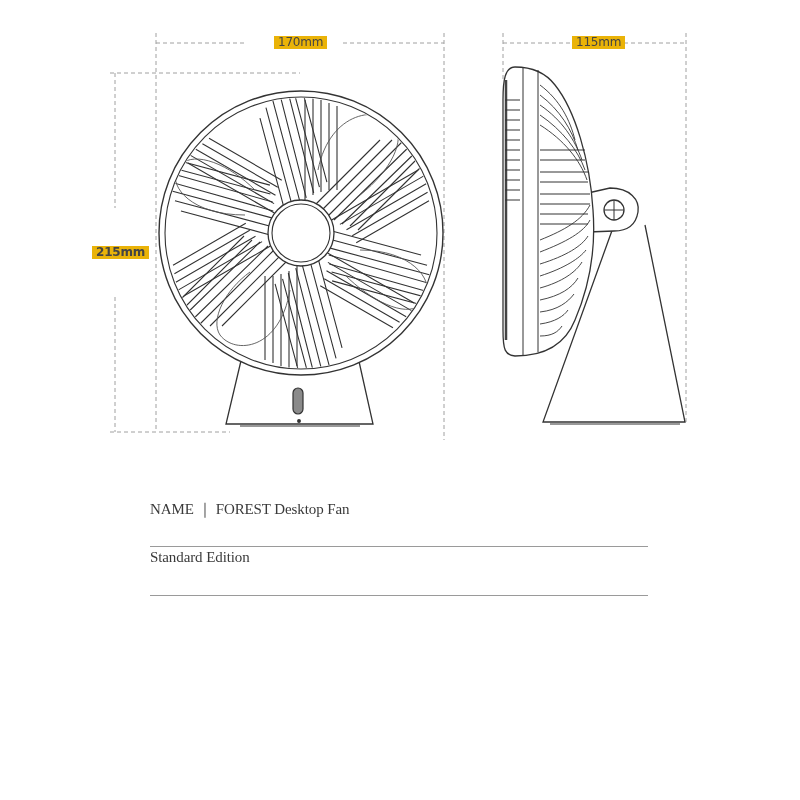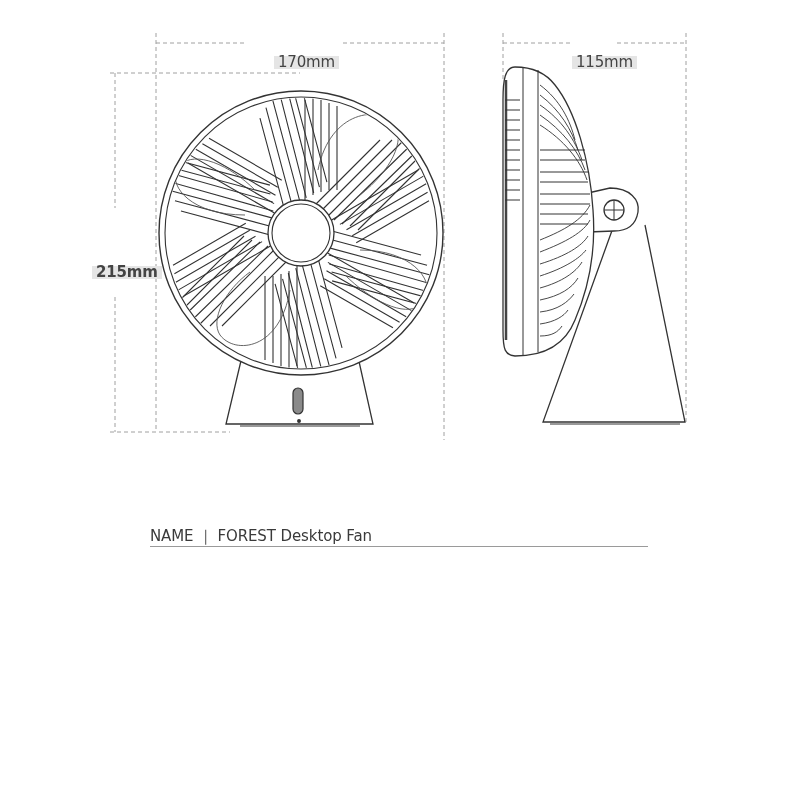--- a/index.html
+++ b/index.html
@@ -1,23 +1,23 @@
 <!DOCTYPE html>
 <html><head>
 <meta charset="utf-8">
 <style>
   html, body { margin: 0; padding: 0; background: #ffffff; }
   body { width: 800px; height: 800px; position: relative; overflow: hidden;
          font-family: "DejaVu Sans", "Liberation Sans", sans-serif; color: #333; }
   .drawing { position: absolute; left: 0; top: 0; width: 800px; height: 460px; }
-  .dim-label { position: absolute; font-size: 15px; color: #444; background: #e5e5e5;
-               padding: 0 4px; line-height: 13px; letter-spacing: -0.2px; margin-top: 20px; }
+  .dim-label { position: absolute; font-size: 12px; color: #444; background: #eab308;
+               padding: 0 4px; line-height: 13px; letter-spacing: -0.2px; }
   .specs { position: absolute; left: 150px; top: 498px; width: 498px; }
   .spec-row { height: 49px; box-sizing: border-box; border-bottom: 1.5px solid #9a9a9a;
-              display: flex; align-items: flex-end; padding-top: 2px; }
+              display: flex; align-items: flex-start; padding-top: 2px; font-family: Liberation Serif, serif; }
   .spec-text { font-size: 15px; color: #3a3a3a; white-space: pre; letter-spacing: -0.1px; }
 </style>
 </head>
 <body>
 
 <div class="drawing">
   <svg width="800" height="460" viewBox="0 0 800 460">
     <defs>
       <clipPath id="grillClip">
           <circle cx="301" cy="233" r="135"></circle>
@@ -140,13 +140,16 @@
 
   <span class="dim-label" style="left:274px; top:36px;">170mm</span>
   <span class="dim-label" style="left:572px; top:36px;">115mm</span>
   <span class="dim-label" style="left:92px; top:246px;font-weight:bold;">215mm</span>
 </div>
 
 <div class="specs">
   <div class="spec-row">
     <span class="spec-text">NAME ｜ FOREST Desktop Fan</span>
   </div>
+  <div class="spec-row">
+    <span class="spec-text">Standard Edition</span>
+  </div>
 </div>
 
 </body></html>

